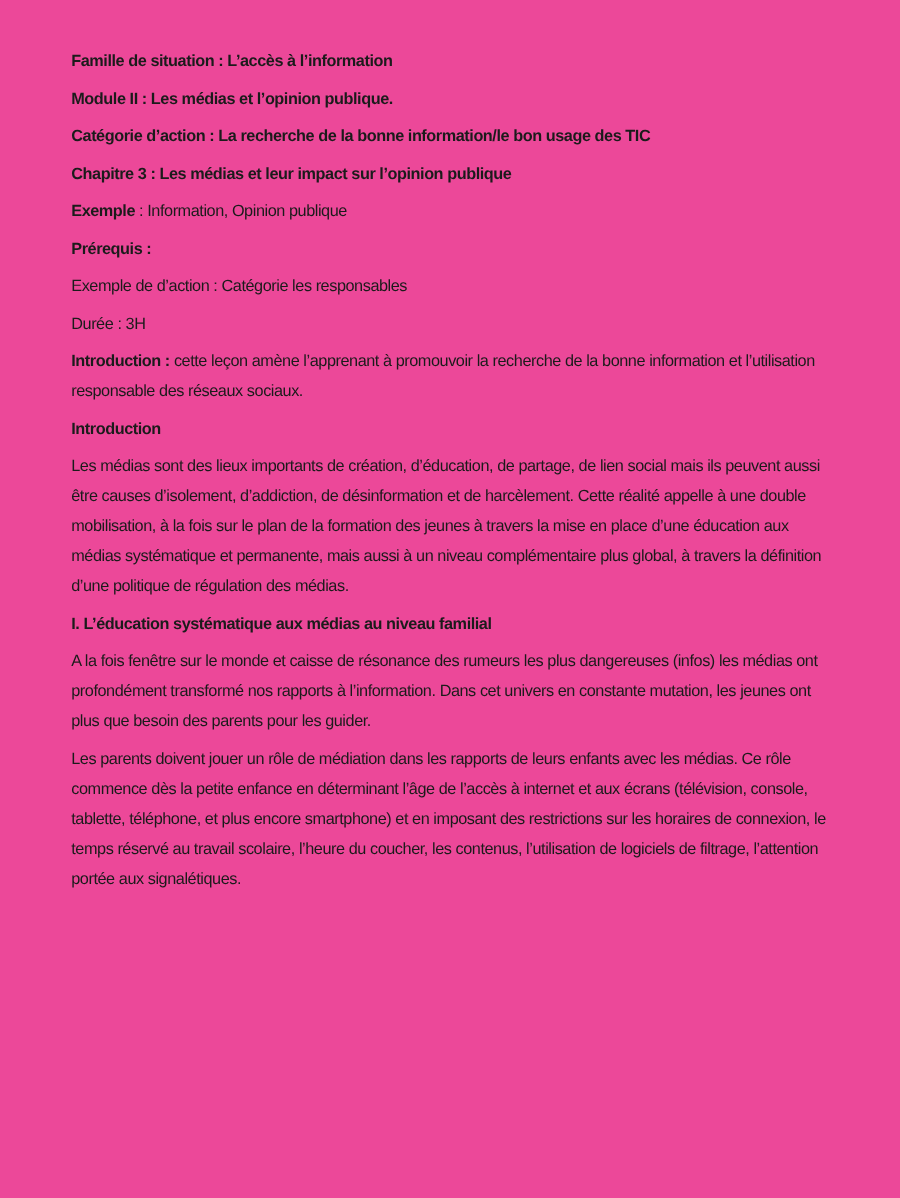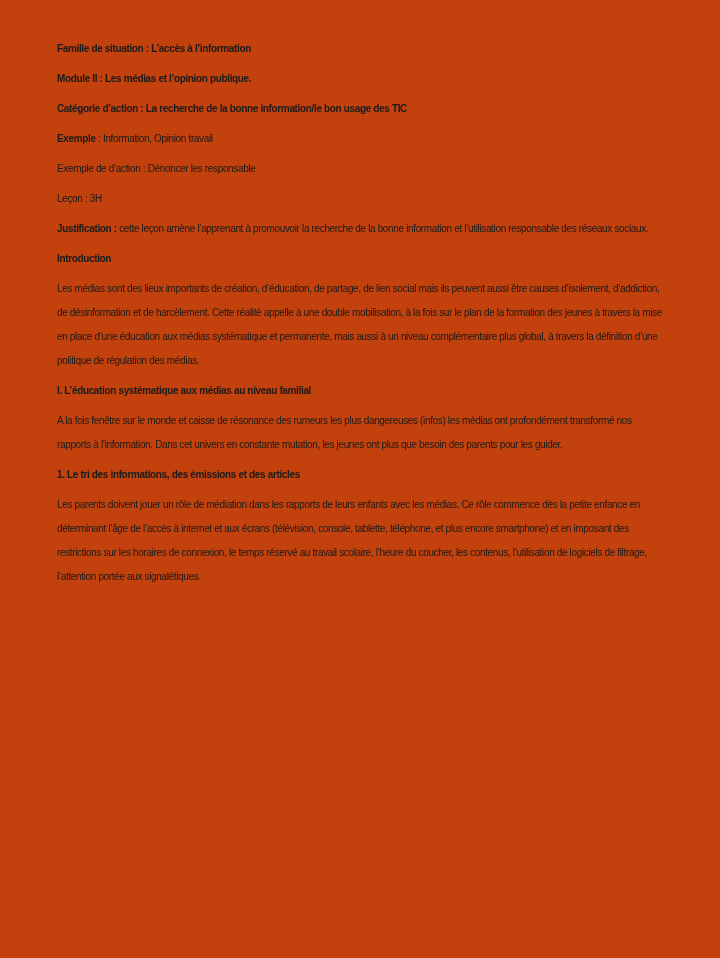--- a/index.html
+++ b/index.html
@@ -5,24 +5,24 @@
   html, body {
     margin: 0;
     padding: 0;
     background: #ffffff;
   }
   .page {
     position: relative;
     width: 720px;
     height: 958px;
     box-sizing: border-box;
-    background: #c2410c;
+    background: #ec4899;
     padding: 37px 53px 0 57px;
     font-family: "Liberation Sans", "DejaVu Sans", sans-serif;
-    font-size: 10px;
+    font-size: 13px;
     line-height: 24px;
     letter-spacing: -0.35px;
     color: #1b1b1b;
     overflow: hidden;
   }
   .page p {
     margin: 0 0 6px 0;
   }
   .b {
     font-weight: bold;
@@ -36,37 +36,38 @@
 <body>
 
 <div class="page">
 
   <p><span class="b">Famille de situation : L’accès à l’information</span></p>
 
   <p><span class="b">Module II : Les médias et l’opinion publique.</span></p>
 
   <p><span class="b">Catégorie d’action : La recherche de la bonne information/le bon usage des TIC</span></p>
 
+  <p><span class="b">Chapitre 3 : Les médias et leur impact sur l’opinion publique</span></p>
 
 
-  <p><span class="b">Exemple</span><span> : Information, Opinion travail</span></p>
+  <p><span class="b">Exemple</span><span> : Information, Opinion publique</span></p>
+
+  <p><span class="b">Prérequis :</span></p>
 
 
+  <p><span>Exemple de d’action : Catégorie les responsables</span></p>
 
-  <p><span>Exemple de d’action : Dénoncer les responsable</span></p>
+  <p><span>Durée : 3H</span></p>
 
-  <p><span>Leçon : 3H</span></p>
-
-  <p class="sp-justification"><span class="b">Justification : </span><span>cette leçon amène l’apprenant à promouvoir la recherche de la bonne information et l’utilisation responsable des réseaux sociaux.</span></p>
+  <p class="sp-justification"><span class="b">Introduction : </span><span>cette leçon amène l’apprenant à promouvoir la recherche de la bonne information et l’utilisation responsable des réseaux sociaux.</span></p>
 
   <p class="sp-introduction"><span class="b">Introduction</span></p>
 
   <p><span>Les médias sont des lieux importants de création, d’éducation, de partage, de lien social mais ils peuvent aussi être causes d’isolement, d’addiction, de désinformation et de harcèlement. Cette réalité appelle à une double mobilisation, à la fois sur le plan de la formation des jeunes à travers la mise en place d’une éducation aux médias systématique et permanente, mais aussi à un niveau complémentaire plus global, à travers la définition d’une politique de régulation des médias.</span></p>
 
   <p class="sp-section"><span class="b">I. L’éducation systématique aux médias au niveau familial</span></p>
 
   <p><span>A la fois fenêtre sur le monde et caisse de résonance des rumeurs les plus dangereuses (infos) les médias ont profondément transformé nos rapports à l’information. Dans cet univers en constante mutation, les jeunes ont plus que besoin des parents pour les guider.</span></p>
 
-  <p><span class="b">1. Le tri des informations, des émissions et des articles</span></p>
 
   <p><span>Les parents doivent jouer un rôle de médiation dans les rapports de leurs enfants avec les médias. Ce rôle commence dès la petite enfance en déterminant l’âge de l’accès à internet et aux écrans (télévision, console, tablette, téléphone, et plus encore smartphone) et en imposant des restrictions sur les horaires de connexion, le temps réservé au travail scolaire, l’heure du coucher, les contenus, l’utilisation de logiciels de filtrage, l’attention portée aux signalétiques.</span></p>
 
 </div>
 
 </body></html>

